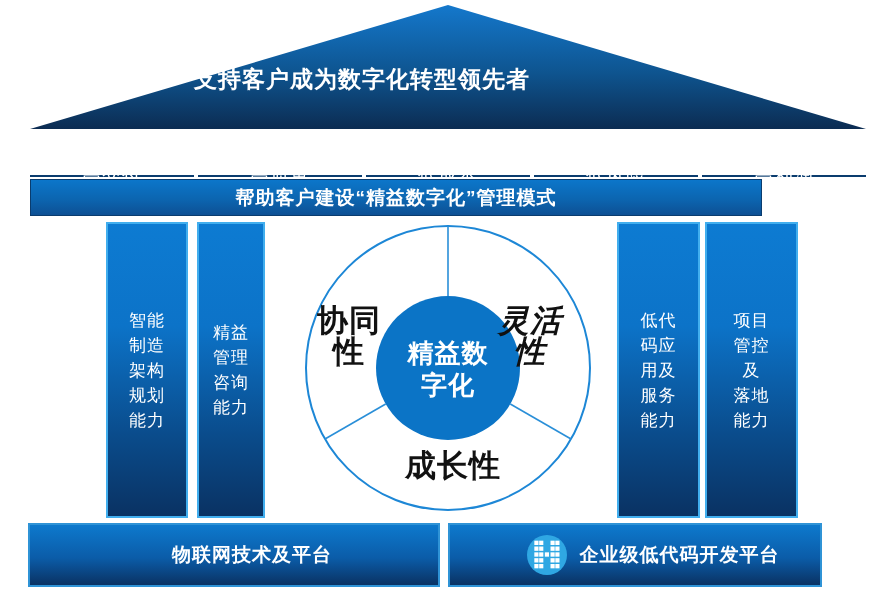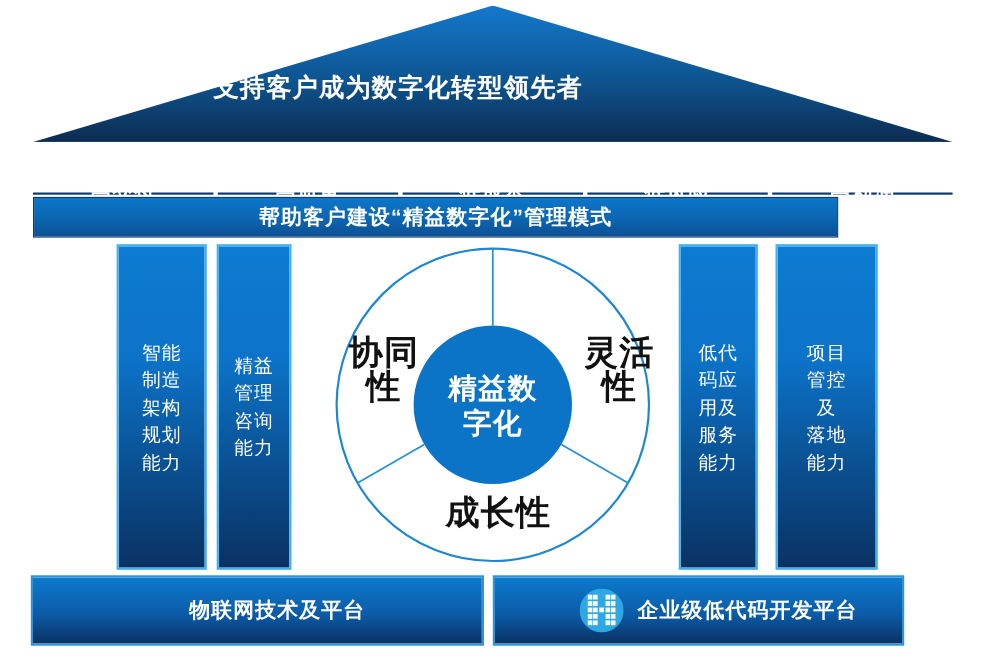--- a/index.html
+++ b/index.html
@@ -25,56 +25,56 @@
   }
   
   .benefits {
     position:absolute; left:30px; top:131px; width:836px; height:42px;
     display:flex; gap:4px;
   }
   .benefit {
     flex:1; display:flex; align-items:center; justify-content:center;
     background:linear-gradient(180deg,#0b79ce 0%,#0c66b2 55%,#0d4f92 100%);
     border:1px solid #0a3c6e;
-    color:#ffffff; font-size:19px; font-weight:700; letter-spacing:1px;margin-top:44px;
+    color:#ffffff; font-size:19px; font-weight:400; letter-spacing:1px;margin-top:44px;
   }
   
   .banner {
     position:absolute; left:30px; top:179px; width:732px; height:37px;
     display:flex; align-items:center; justify-content:center;
     background:linear-gradient(180deg,#0c76ca 0%,#0c65b0 55%,#0d5094 100%);
     border:1px solid #0a3c6e;
     color:#ffffff; font-size:19px; font-weight:600; letter-spacing:1px;
   }
   
   .pillar {
     position:absolute; top:222px; height:296px;
     display:flex; align-items:center; justify-content:center;
     background:linear-gradient(180deg,#0d7bd2 0%,#0c73c8 35%,#0a4c8c 72%,#0a3263 100%);
     border:2px solid #41aeee;
     color:#ffffff; font-size:17px; line-height:25px; text-align:center;
     white-space:pre-line; letter-spacing:1px;
   }
   .pillar-1 { left:106px; width:82px; }
   .pillar-2 { left:197px; width:68px; }
-  .pillar-3 { left:617px; width:72px;text-align:center; }
+  .pillar-3 { left:617px; width:83px;text-align:center; }
   .pillar-4 { left:705px; width:93px; }
   
   .wheel-svg { position:absolute; left:303px; top:223px; width:290px; height:290px; }
   .wheel-center-text {
     position:absolute; left:388px; top:337px; width:120px;
     text-align:center; color:#ffffff; font-size:26px; font-weight:700;
     line-height:32px; white-space:pre-line; letter-spacing:1px;
   }
   .sector-label {
     position:absolute; color:#111111; font-size:31px; font-weight:700;
     text-align:center; line-height:31px; white-space:pre-line; letter-spacing:1px;
   }
   .sector-left   { left:299px; top:305px; width:100px; }
-  .sector-right  { left:513px; top:305px; width:100px; }
+  .sector-right  { left:480px; top:305px; width:100px;font-style:italic; }
   .sector-bottom { left:378px; top:452px; width:150px; line-height:28px; }
   
   .platform {
     position:absolute; top:523px; height:64px;
     display:flex; align-items:center; justify-content:center; gap:13px;
     background:linear-gradient(180deg,#0d79cd 0%,#0b5ca8 55%,#0a3263 100%);
     border:2px solid #2f93d6;
     color:#ffffff; font-size:19px; font-weight:600; letter-spacing:1px;padding-left:36px;
   }
   .platform-left  { left:28px;  width:412px; }

